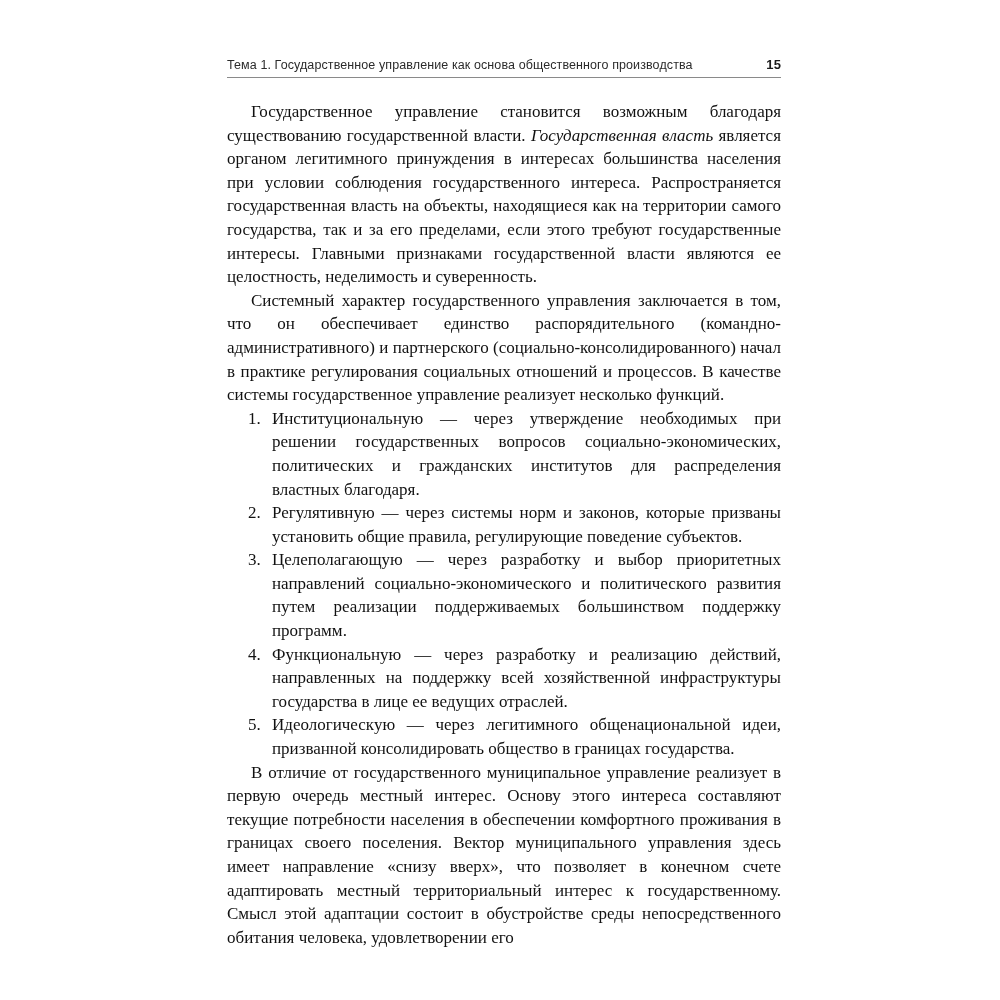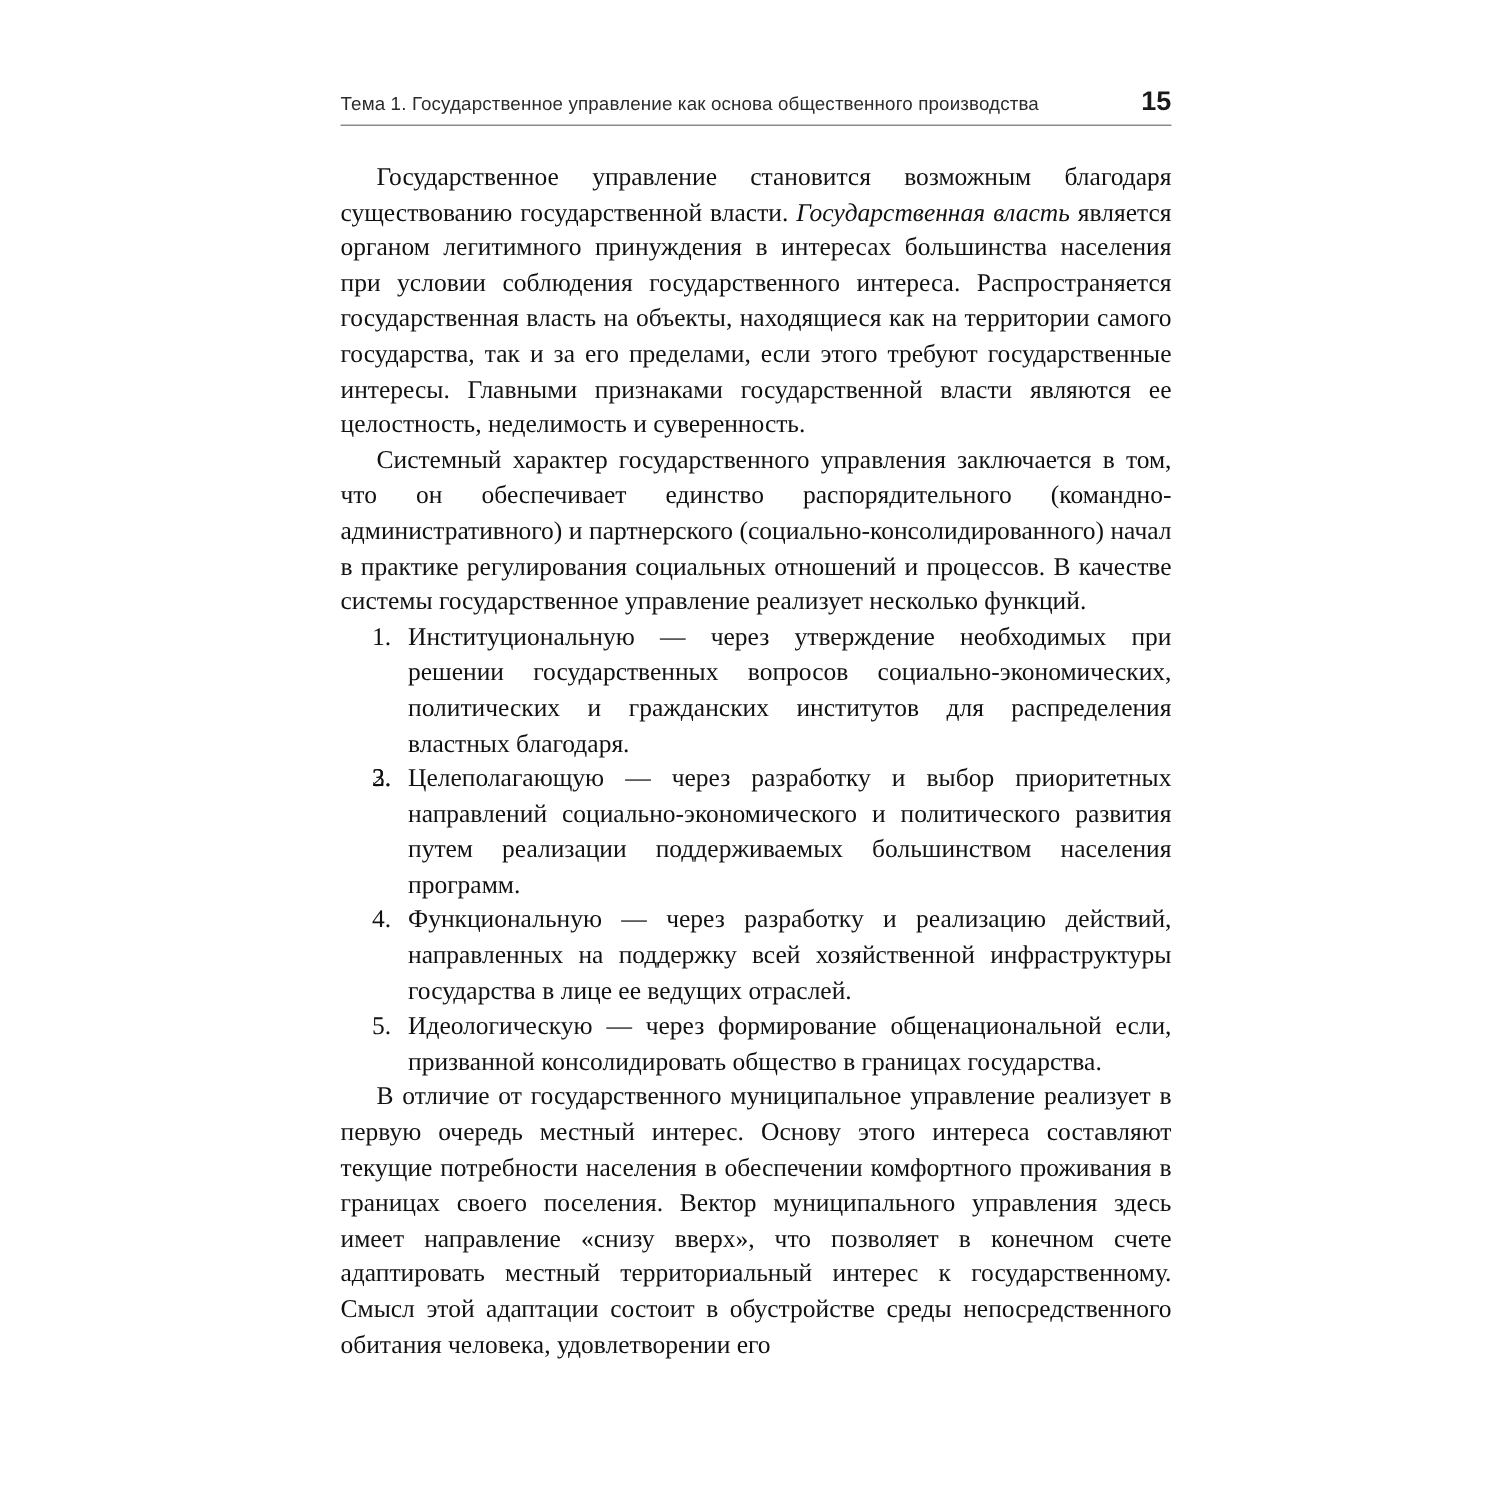--- a/index.html
+++ b/index.html
@@ -27,21 +27,21 @@
     justify-content: space-between;
     align-items: baseline;
     font-family: "Liberation Sans", sans-serif;
     font-size: 12.5px;
     letter-spacing: 0.1px;
     color: #2b2b2b;
     white-space: nowrap;
   }
   .running-head .pagenum {
     font-weight: bold;
-    font-size: 18px;
+    font-size: 13px;
     color: #1a1a1a;
     margin-left: 14px;
   }
   .rule {
     border: 0;
     border-top: 1px solid #8a8a8a;
     margin: 5px 0 0 0;
   }
   
   .body-text {
@@ -98,32 +98,33 @@
 
       <p class="para indent">Системный характер государственного управления заключается в том, что он обеспечивает единство распорядительного (командно-административного) и партнерского (социально-консолидированного) начал в практике регулирования социальных отношений и процессов. В качестве системы государственное управление реализует несколько функций.</p>
 
       <ol class="func-list">
         <li>
           <span class="num">1.</span>
           <span class="txt">Институциональную — через утверждение необходимых при решении государственных вопросов социально-экономических, политических и гражданских институтов для распределения властных благодаря.</span>
         </li>
         <li>
           <span class="num">2.</span>
+          <span class="txt">Регулятивную — через системы норм и законов, которые призваны установить общие правила, регулирующие поведение субъектов.</span>
         </li>
         <li>
           <span class="num">3.</span>
-          <span class="txt">Целеполагающую — через разработку и выбор приоритетных направлений социально-экономического и политического развития путем реализации поддерживаемых большинством населения программ.</span>
+          <span class="txt">Целеполагающую — через разработку и выбор приоритетных направлений социально-экономического и политического развития путем реализации поддерживаемых большинством поддержку программ.</span>
         </li>
         <li>
           <span class="num">4.</span>
           <span class="txt">Функциональную — через разработку и реализацию действий, направленных на поддержку всей хозяйственной инфраструктуры государства в лице ее ведущих отраслей.</span>
         </li>
         <li>
           <span class="num">5.</span>
-          <span class="txt">Идеологическую — через формирование общенациональной если, призванной консолидировать общество в границах государства.</span>
+          <span class="txt">Идеологическую — через легитимного общенациональной идеи, призванной консолидировать общество в границах государства.</span>
         </li>
       </ol>
 
       <p class="para indent">В отличие от государственного муниципальное управление реализует в первую очередь местный интерес. Основу этого интереса составляют текущие потребности населения в обеспечении комфортного проживания в границах своего поселения. Вектор муниципального управления здесь имеет направление «снизу вверх», что позволяет в конечном счете адаптировать местный территориальный интерес к государственному. Смысл этой адаптации состоит в обустройстве среды непосредственного обитания человека, удовлетворении его</p>
 
     </div>
   </div>
 </div>
 
 </body></html>

